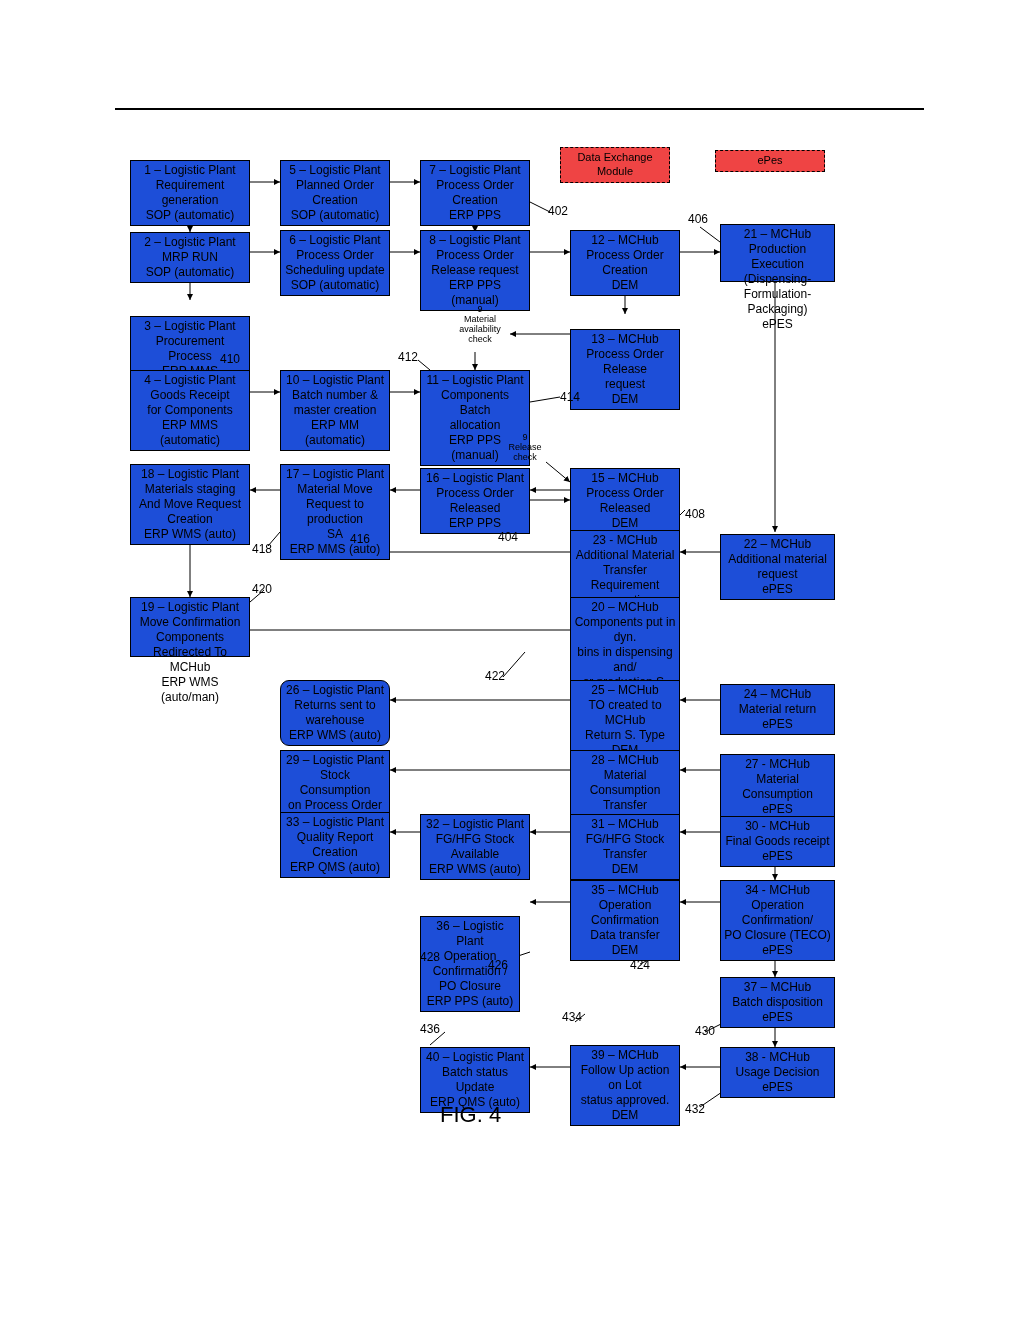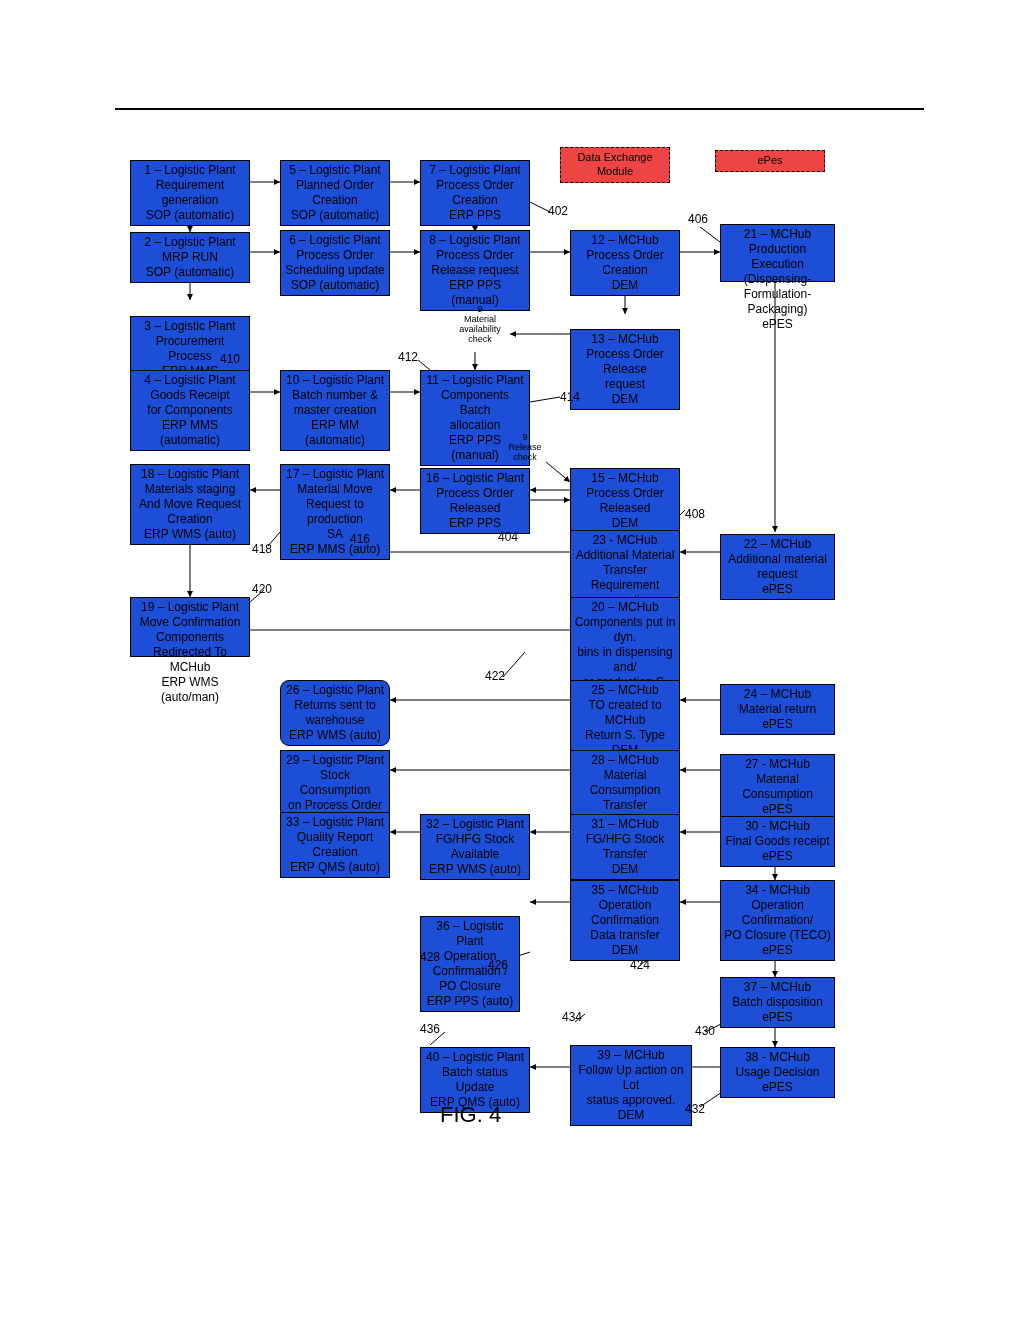--- a/index.html
+++ b/index.html
@@ -253,21 +253,21 @@
     <div class="box" style="left:440px; top:662px; width:110px;">31 – MCHub<br>FG/HFG Stock Transfer<br>DEM</div>
     <div class="box" style="left:590px; top:664px; width:115px;">30 - MCHub<br>Final Goods receipt<br>ePES</div>
 
     <div class="box" style="left:290px; top:728px; width:100px;margin-top:36px;">36 – Logistic Plant<br>Operation Confirmation /<br>PO Closure<br>ERP PPS (auto)</div>
     <div class="box" style="left:440px; top:728px; width:110px;">35 – MCHub<br>Operation Confirmation<br>Data transfer<br>DEM</div>
     <div class="box" style="left:590px; top:728px; width:115px;">34 - MCHub<br>Operation Confirmation/<br>PO Closure (TECO)<br>ePES</div>
 
     <div class="box" style="left:590px; top:825px; width:115px;">37 – MCHub<br>Batch disposition<br>ePES</div>
 
     <div class="box" style="left:290px; top:895px; width:110px;">40 – Logistic Plant<br>Batch status Update<br>ERP QMS (auto)</div>
-    <div class="box" style="left:440px; top:893px; width:122px;text-align:center;">39 – MCHub<br>Follow Up action on Lot<br>status approved.<br>DEM</div>
+    <div class="box" style="left:440px; top:893px; width:110px;text-align:center;">39 – MCHub<br>Follow Up action on Lot<br>status approved.<br>DEM</div>
     <div class="box" style="left:590px; top:895px; width:115px;">38 - MCHub<br>Usage Decision<br>ePES</div>
 
     <div class="lbl" style="left:418px; top:52px;">402</div>
     <div class="lbl" style="left:558px; top:60px;">406</div>
     <div class="lbl" style="left:90px;  top:200px;">410</div>
     <div class="lbl" style="left:268px; top:198px;">412</div>
     <div class="lbl" style="left:430px; top:238px;">414</div>
     <div class="lbl" style="left:368px; top:378px;">404</div>
     <div class="lbl" style="left:220px; top:380px;">416</div>
     <div class="lbl" style="left:122px; top:390px;">418</div>

